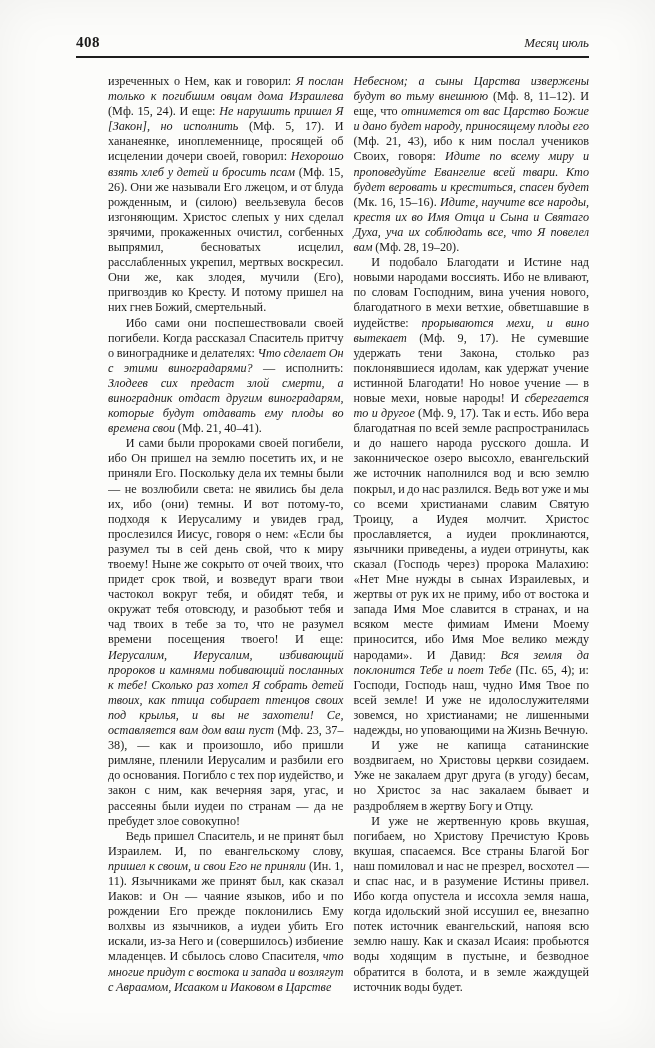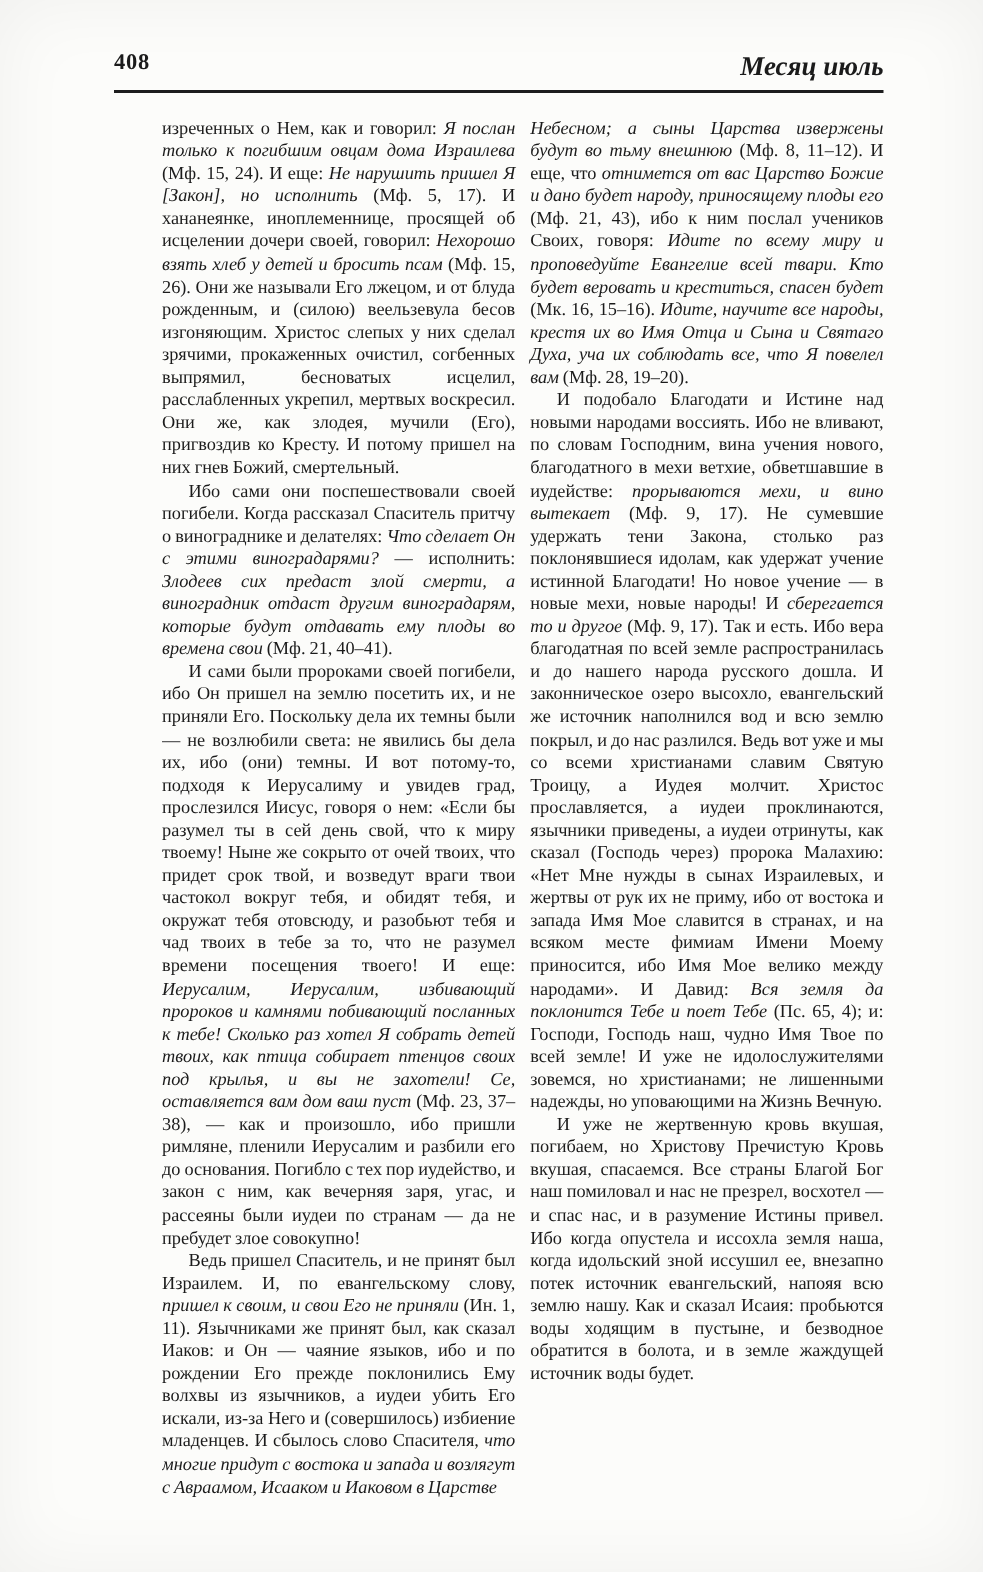--- a/index.html
+++ b/index.html
@@ -16,33 +16,33 @@
     background: #fcfcfa;
     box-shadow: inset 0 0 50px rgba(0,0,0,0.05);
     padding: 34px 66px 0 76px;
     font-family: "Liberation Serif", "DejaVu Serif", serif;
     color: #1b1b1b;
     overflow: hidden;
   }
   .page-header {
     display: flex;
     justify-content: space-between;
-    align-items: flex-start;
+    align-items: center;
     border-bottom: 2px solid #1d1d1d;
     padding-bottom: 5px;
   }
   .page-number {
     font-weight: bold;
     font-size: 15px;
     letter-spacing: 0.5px;
   }
   .running-title {
-    font-weight: bold;
+    font-weight: normal;
     font-style: italic;
-    font-size: 18px;
+    font-size: 13px;
   }
   .columns {
     display: flex;
     gap: 10px;
     margin-top: 16px;
     height: 954px;
     overflow: hidden;
     margin-left: 32px;
   }
   .column {
@@ -77,16 +77,17 @@
   <div class="columns">
     <div class="column">
         <p class="para"><span>изреченных о Нем, как и говорил: </span><em>Я послан только к погибшим овцам дома Израилева</em><span> (Мф. 15, 24). И еще: </span><em>Не нарушить пришел Я [Закон], но исполнить</em><span> (Мф. 5, 17). И хананеянке, иноплеменнице, просящей об исцелении дочери своей, говорил: </span><em>Нехорошо взять хлеб у детей и бросить псам</em><span> (Мф. 15, 26). Они же называли Его лжецом, и от блуда рожденным, и (силою) веельзевула бесов изгоняющим. Христос слепых у них сделал зрячими, прокаженных очистил, согбенных выпрямил, бесноватых исцелил, расслабленных укрепил, мертвых воскресил. Они же, как злодея, мучили (Его), пригвоздив ко Кресту. И потому пришел на них гнев Божий, смертельный.</span></p>
         <p class="para indent"><span>Ибо сами они поспешествовали своей погибели. Когда рассказал Спаситель притчу о винограднике и делателях: </span><em>Что сделает Он с этими виноградарями?</em><span> — исполнить: </span><em>Злодеев сих предаст злой смерти, а виноградник отдаст другим виноградарям, которые будут отдавать ему плоды во времена свои</em><span> (Мф. 21, 40–41).</span></p>
         <p class="para indent"><span>И сами были пророками своей погибели, ибо Он пришел на землю посетить их, и не приняли Его. Поскольку дела их темны были — не возлюбили света: не явились бы дела их, ибо (они) темны. И вот потому-то, подходя к Иерусалиму и увидев град, прослезился Иисус, говоря о нем: «Если бы разумел ты в сей день свой, что к миру твоему! Ныне же сокрыто от очей твоих, что придет срок твой, и возведут враги твои частокол вокруг тебя, и обидят тебя, и окружат тебя отовсюду, и разобьют тебя и чад твоих в тебе за то, что не разумел времени посещения твоего! И еще: </span><em>Иерусалим, Иерусалим, избивающий пророков и камнями побивающий посланных к тебе! Сколько раз хотел Я собрать детей твоих, как птица собирает птенцов своих под крылья, и вы не захотели! Се, оставляется вам дом ваш пуст</em><span> (Мф. 23, 37–38), — как и произошло, ибо пришли римляне, пленили Иерусалим и разбили его до основания. Погибло с тех пор иудейство, и закон с ним, как вечерняя заря, угас, и рассеяны были иудеи по странам — да не пребудет злое совокупно!</span></p>
         <p class="para indent"><span>Ведь пришел Спаситель, и не принят был Израилем. И, по евангельскому слову, </span><em>пришел к своим, и свои Его не приняли</em><span> (Ин. 1, 11). Язычниками же принят был, как сказал Иаков: и Он — чаяние языков, ибо и по рождении Его прежде поклонились Ему волхвы из язычников, а иудеи убить Его искали, из-за Него и (совершилось) избиение младенцев. И сбылось слово Спасителя, </span><em>что многие придут с востока и запада и возлягут с Авраамом, Исааком и Иаковом в Царстве</em></p>
       </div>
     <div class="column">
         <p class="para"><em>Небесном; а сыны Царства извержены будут во тьму внешнюю</em><span> (Мф. 8, 11–12). И еще, что </span><em>отнимется от вас Царство Божие и дано будет народу, приносящему плоды его</em><span> (Мф. 21, 43), ибо к ним послал учеников Своих, говоря: </span><em>Идите по всему миру и проповедуйте Евангелие всей твари. Кто будет веровать и креститься, спасен будет</em><span> (Мк. 16, 15–16). </span><em>Идите, научите все народы, крестя их во Имя Отца и Сына и Святаго Духа, уча их соблюдать все, что Я повелел вам</em><span> (Мф. 28, 19–20).</span></p>
         <p class="para indent"><span>И подобало Благодати и Истине над новыми народами воссиять. Ибо не вливают, по словам Господним, вина учения нового, благодатного в мехи ветхие, обветшавшие в иудействе: </span><em>прорываются мехи, и вино вытекает</em><span> (Мф. 9, 17). Не сумевшие удержать тени Закона, столько раз поклонявшиеся идолам, как удержат учение истинной Благодати! Но новое учение — в новые мехи, новые народы! И </span><em>сберегается то и другое</em><span> (Мф. 9, 17). Так и есть. Ибо вера благодатная по всей земле распространилась и до нашего народа русского дошла. И законническое озеро высохло, евангельский же источник наполнился вод и всю землю покрыл, и до нас разлился. Ведь вот уже и мы со всеми христианами славим Святую Троицу, а Иудея молчит. Христос прославляется, а иудеи проклинаются, язычники приведены, а иудеи отринуты, как сказал (Господь через) пророка Малахию: «Нет Мне нужды в сынах Израилевых, и жертвы от рук их не приму, ибо от востока и запада Имя Мое славится в странах, и на всяком месте фимиам Имени Моему приносится, ибо Имя Мое велико между народами». И Давид: </span><em>Вся земля да поклонится Тебе и поет Тебе</em><span> (Пс. 65, 4); и: Господи, Господь наш, чудно Имя Твое по всей земле! И уже не идолослужителями зовемся, но христианами; не лишенными надежды, но уповающими на Жизнь Вечную.</span></p>
+        <p class="para indent"><span>И уже не капища сатанинские воздвигаем, но Христовы церкви созидаем. Уже не закалаем друг друга (в угоду) бесам, но Христос за нас закалаем бывает и раздробляем в жертву Богу и Отцу.</span></p>
         <p class="para indent"><span>И уже не жертвенную кровь вкушая, погибаем, но Христову Пречистую Кровь вкушая, спасаемся. Все страны Благой Бог наш помиловал и нас не презрел, восхотел — и спас нас, и в разумение Истины привел. Ибо когда опустела и иссохла земля наша, когда идольский зной иссушил ее, внезапно потек источник евангельский, напояя всю землю нашу. Как и сказал Исаия: пробьются воды ходящим в пустыне, и безводное обратится в болота, и в земле жаждущей источник воды будет.</span></p>
       </div>
   </div>
 </div>
 
 </body></html>

